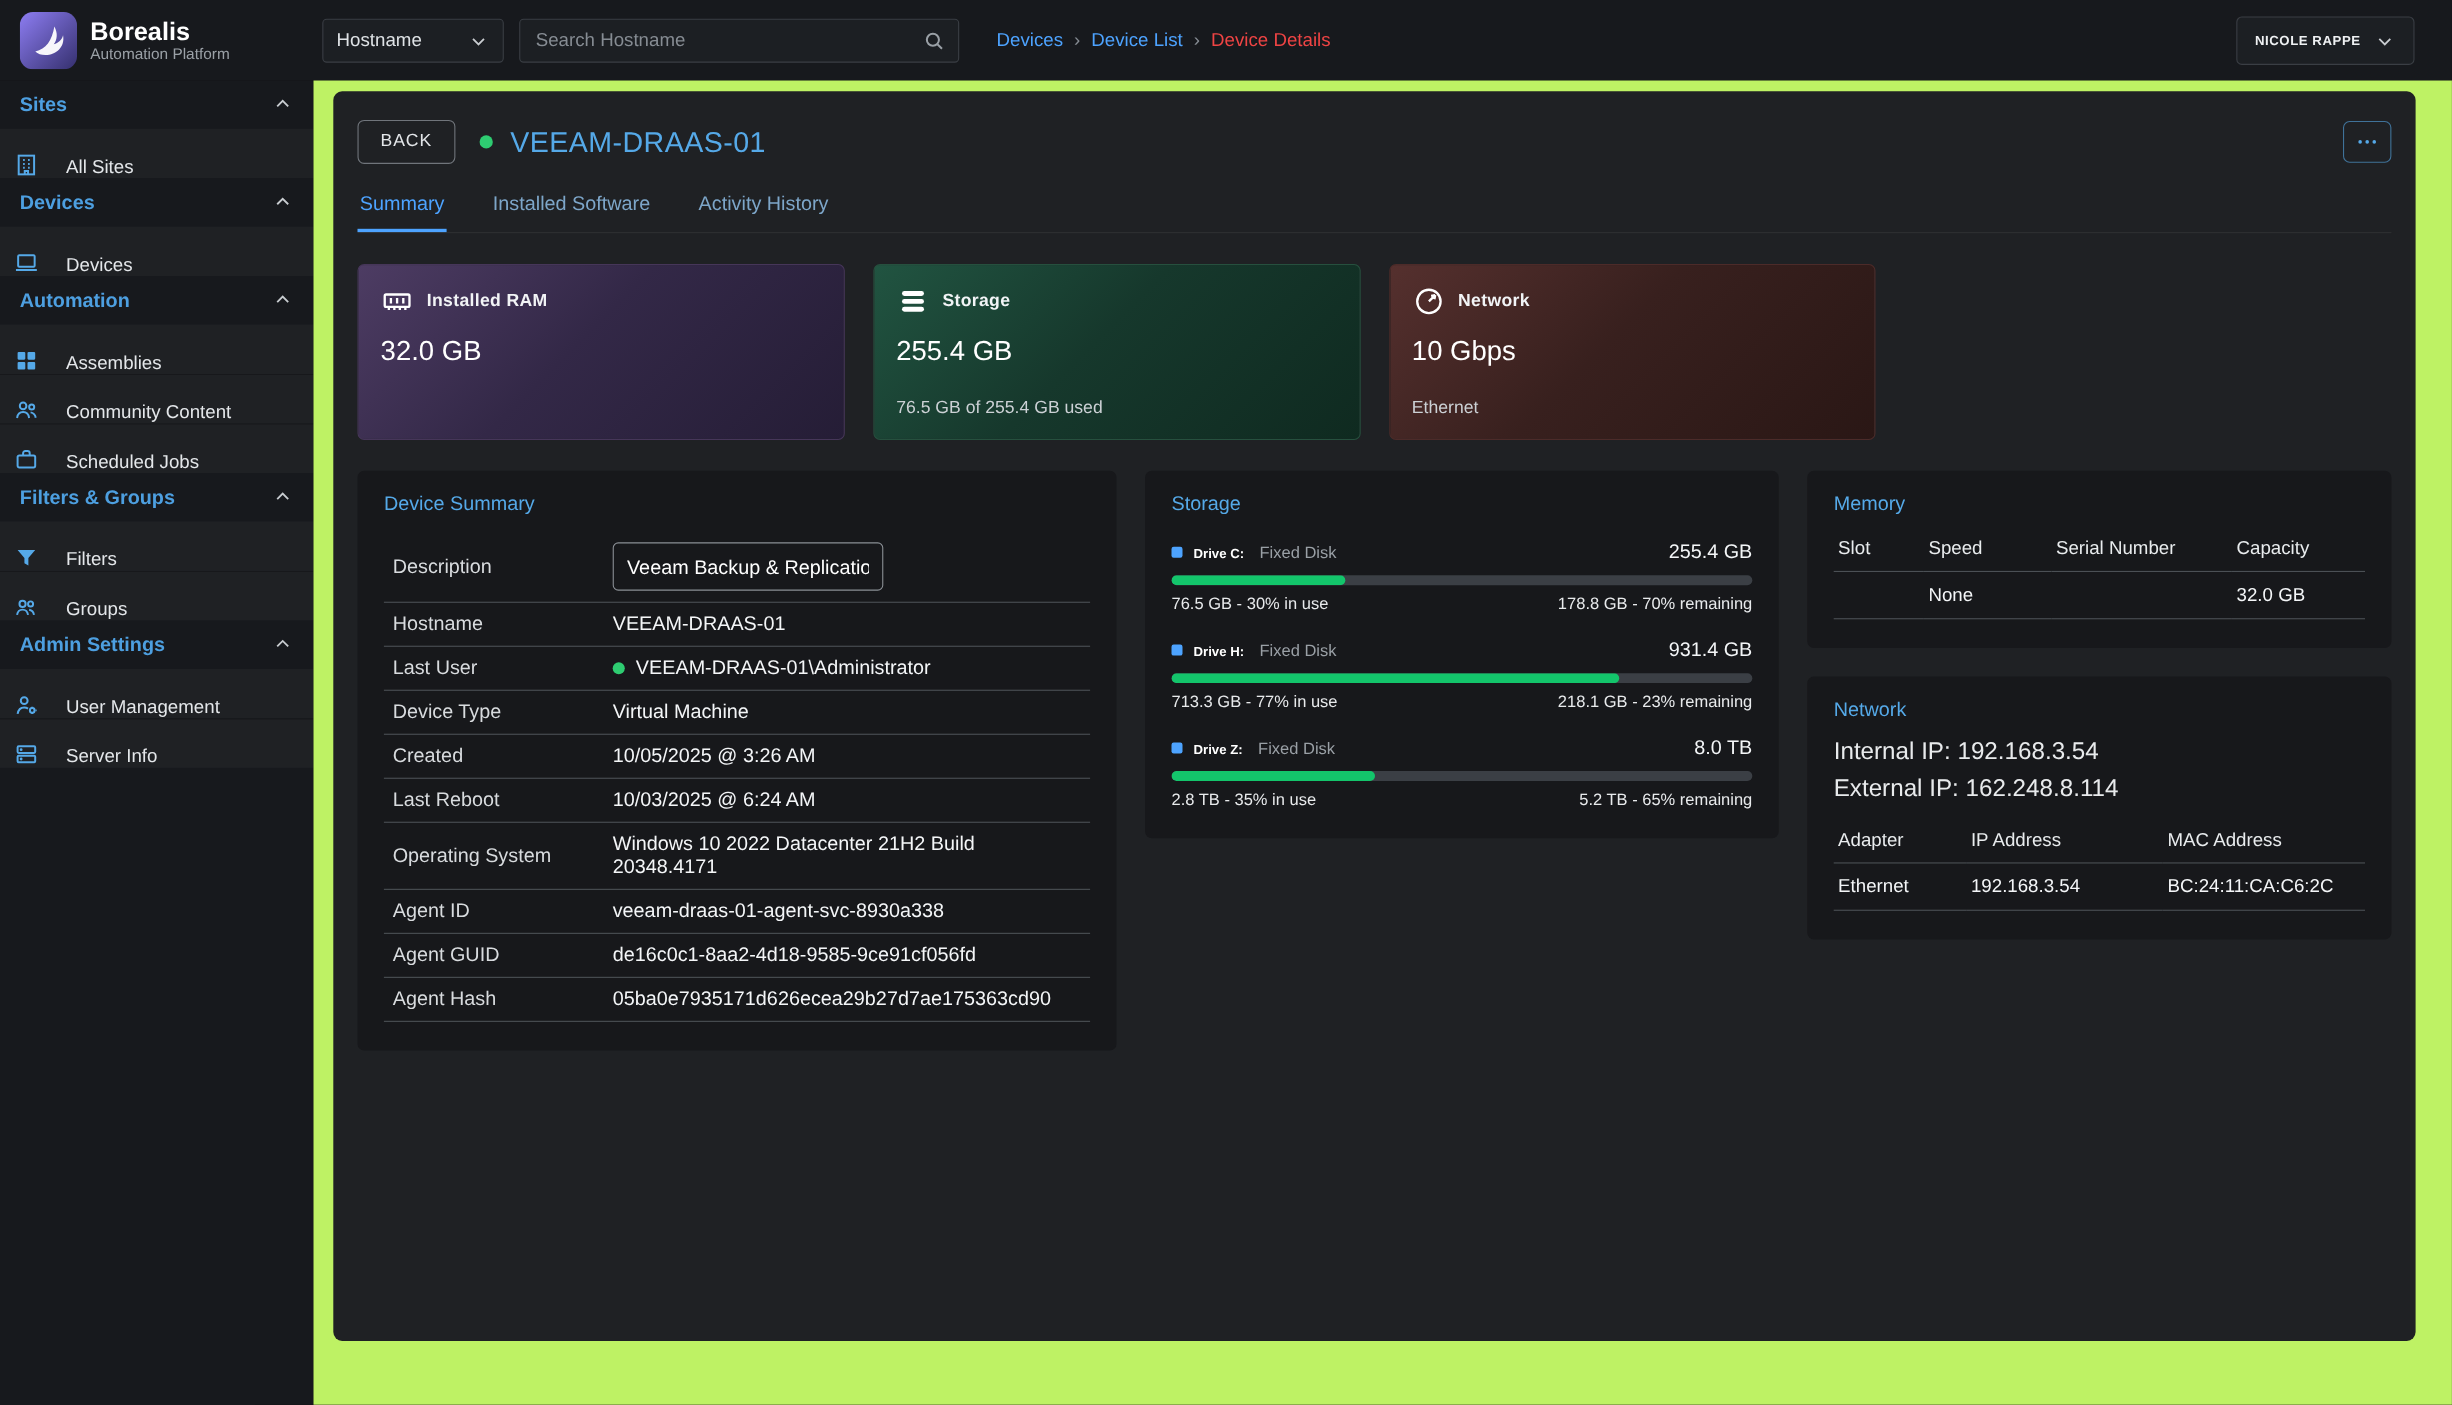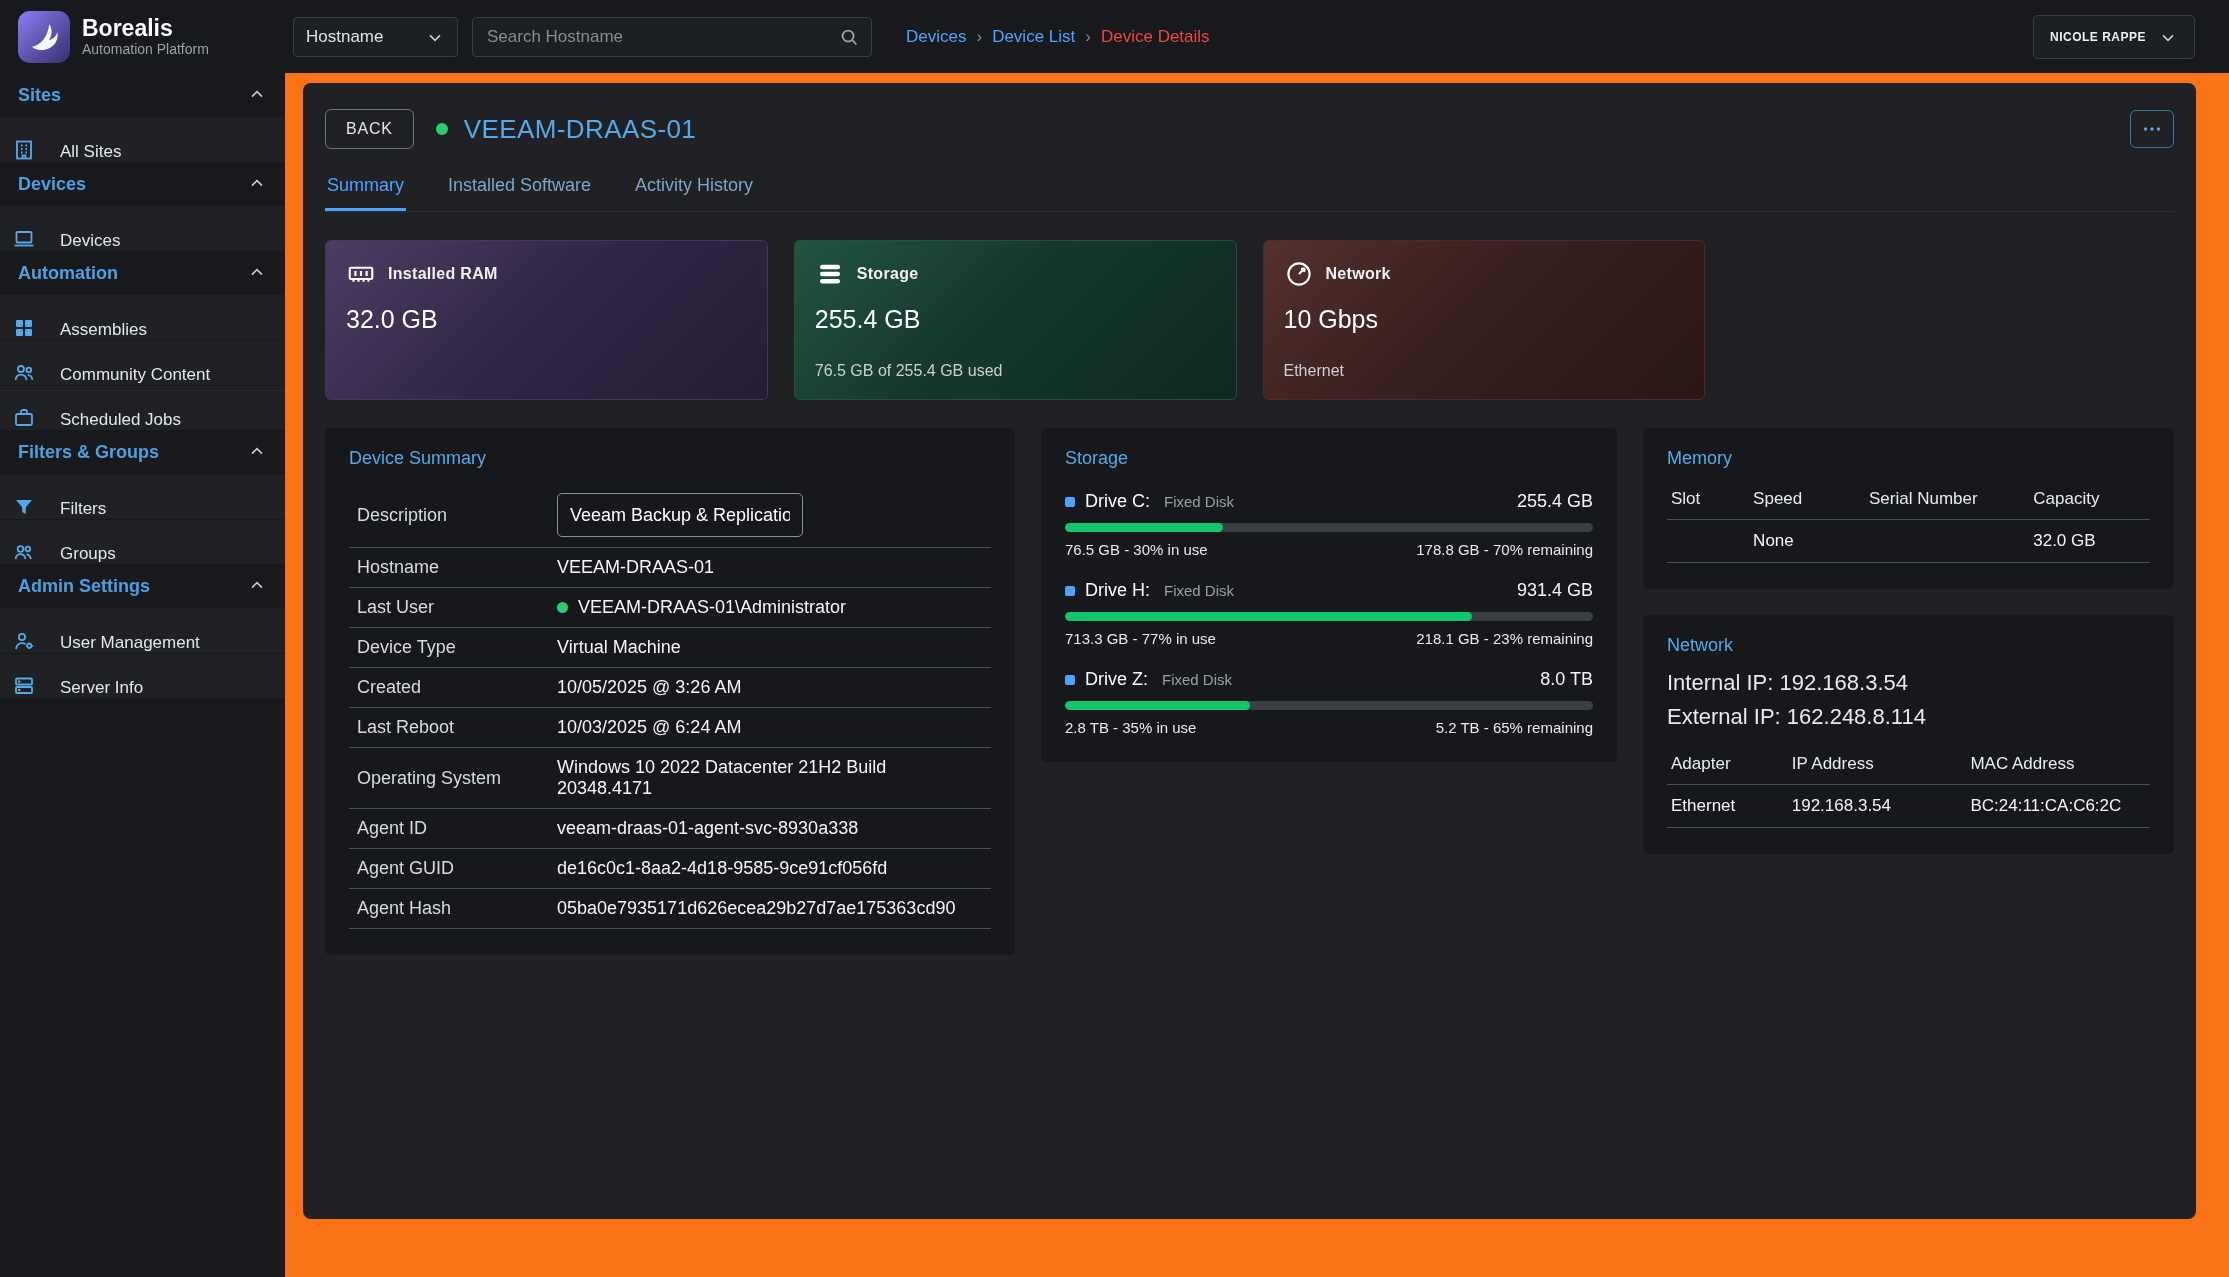--- a/index.html
+++ b/index.html
@@ -35,21 +35,21 @@
   .sidebar { position:absolute; top:73px; left:0; bottom:0; width:285px; background:#17191d; }
   .side-section-header { height:44px; display:flex; align-items:center; justify-content:space-between;
     padding:0 18px; color:#4d9fe0; font-weight:bold; font-size:18px; cursor:pointer; }
   .side-item { height:45px; display:flex; align-items:flex-end; gap:24px; padding:0 12px;
     background:rgba(255,255,255,0.035); font-size:17px; color:#e4e7ea; cursor:pointer; }
   .side-item + .side-item { border-top:1px solid rgba(0,0,0,0.25); }
   .side-icon { width:24px; height:24px; flex:0 0 24px; color:#55a9e8; }
   .chev { width:20px; height:20px; color:#c8ccd0; }
 
   
-  .main { position:absolute; top:73px; left:285px; right:0; bottom:0; background:#f97316;
+  .main { position:absolute; top:73px; left:285px; right:0; bottom:0; background:#bef264;
     padding:10px 33px 58px 18px; }
   .panel { width:100%; height:100%; background:#1f2124; border-radius:8px; padding:26px 22px; overflow:hidden; }
 
   .device-header { display:flex; align-items:center; gap:16px; }
   .back-btn { background:transparent; border:1px solid #70757b; border-radius:6px; color:#e3e6e9;
     font-size:16px; letter-spacing:.8px; padding:10px 20px; font-family:"Liberation Sans",sans-serif; cursor:pointer; }
   .status-dot { width:12px; height:12px; border-radius:50%; background:#2ecc71; margin-left:6px; }
   .device-title { font-size:26px; color:#55a9e8; letter-spacing:.4px; }
   .more-btn { margin-left:auto; width:44px; height:38px; border:1px solid rgba(85,169,232,.6);
     border-radius:6px; background:transparent; display:flex; align-items:center; justify-content:center;
@@ -85,21 +85,21 @@
   .desc-input { width:246px; height:44px; background:transparent; border:1px solid #8a8f95;
     border-radius:5px; color:#fff; font-size:18px; padding:0 12px;
     font-family:"Liberation Sans",sans-serif; }
   .online-dot { width:11px; height:11px; border-radius:50%; background:#2ecc71; flex:0 0 11px; }
   .summary-table { margin-top:14px; }
 
   
   .drive { margin-top:22px; }
   .drive-head { display:flex; align-items:baseline; gap:10px; }
   .drive-bullet { width:10px; height:10px; background:#4da3ff; border-radius:2px; align-self:center; flex:0 0 10px; }
-  .drive-name { font-size:18px; font-weight:normal; color:#fff; }
+  .drive-name { font-size:12px; font-weight:bold; color:#fff; }
   .drive-type { font-size:15px; color:#9aa0a6; margin-left:4px; }
   .drive-size { margin-left:auto; font-size:18px; color:#f4f6f8; }
   .bar-track { margin-top:11px; height:9px; background:#3b3f45; border-radius:6px; overflow:hidden; }
   .bar-fill { height:100%; background:#13c56b; border-radius:6px; }
   .drive-stats { margin-top:9px; display:flex; justify-content:space-between; font-size:15px; color:#e8eaec; }
 
   
   .right-col { display:flex; flex-direction:column; gap:26px; }
   .mini-table { width:100%; border-collapse:collapse; margin-top:10px; }
   .mini-table th { text-align:left; font-weight:normal; color:#e9ecee; font-size:17px;

